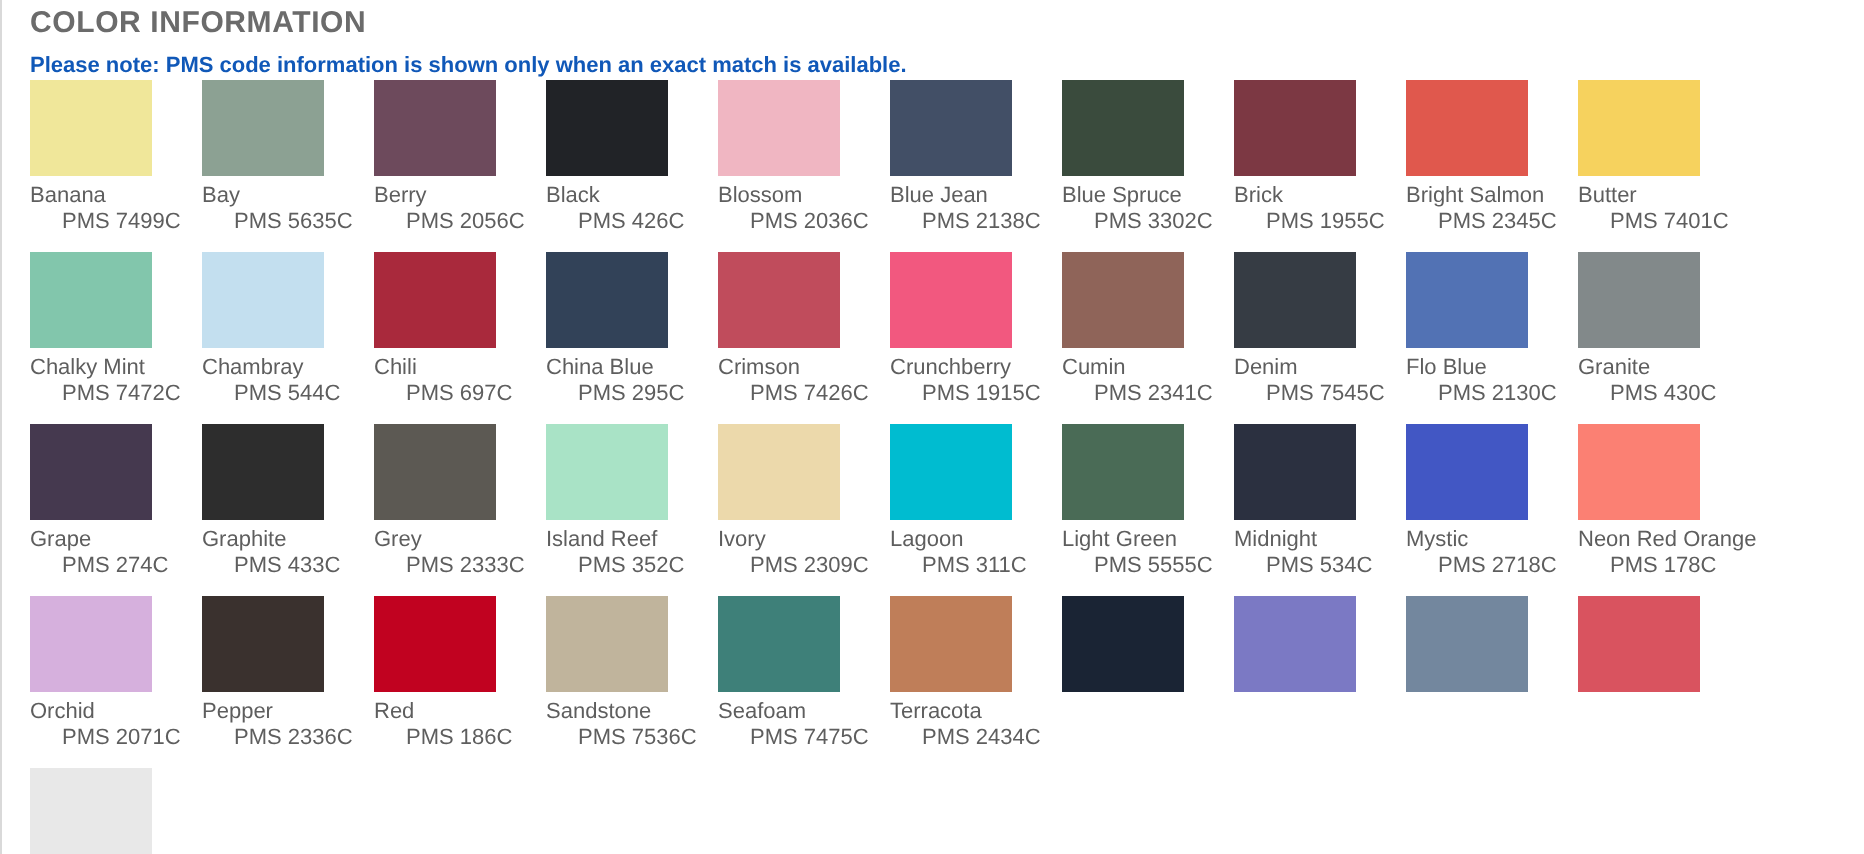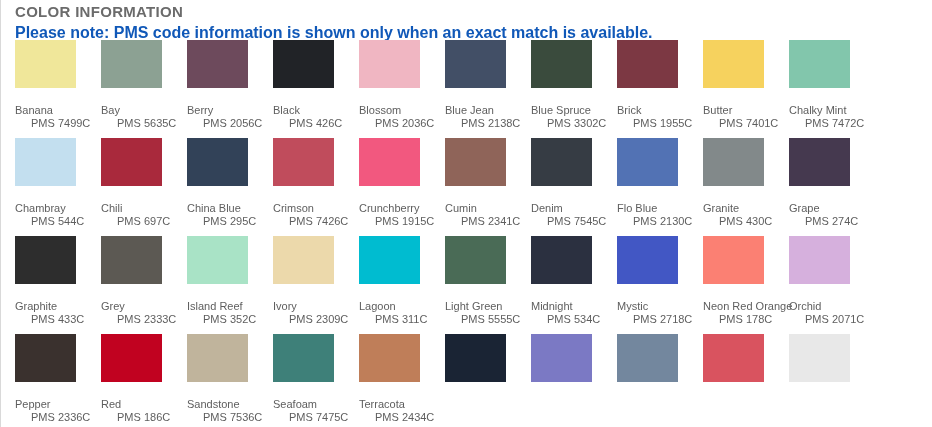--- a/index.html
+++ b/index.html
@@ -26,21 +26,21 @@
   .section-title {
     font-size: 15px;
     font-weight: bold;
     color: #6b6b6b;
     letter-spacing: 0.3px;
     padding: 5px 0 0 14px;
     line-height: 14px;
     text-transform: uppercase;
   }
   .note {
-    font-size: 16px;
+    font-size: 11px;
     font-weight: bold;
     color: #1058b8;
     padding: 7px 0 0 14px;
     line-height: 14px;
   }
   .swatch-grid {
     position: absolute;
     left: 14px;
     top: 40px;
     width: 912px;
@@ -56,21 +56,21 @@
   .swatch-chip {
     width: 61px;
     height: 48px;
     display: block;
     border: 0;
   }
   .swatch-name {
     font-size: 11px;
     color: #5e5e5e;
     line-height: 13px;
-    margin-top: 16px;
+    margin-top: 4px;
     white-space: nowrap;
   }
   .swatch-pms {
     font-size: 11px;
     color: #5e5e5e;
     line-height: 13px;
     white-space: nowrap;
     padding-left: 16px;
   }
   .swatch-chip.white-chip {
@@ -121,20 +121,25 @@
         <span class="swatch-chip" style="background: rgb(58, 75, 61);"></span>
         <div class="swatch-name">Blue Spruce</div>
         <div class="swatch-pms">PMS 3302C</div>
       </div>
       <div class="swatch-cell">
         <span class="swatch-chip" style="background: rgb(124, 56, 67);"></span>
         <div class="swatch-name">Brick</div>
         <div class="swatch-pms">PMS 1955C</div>
       </div>
       <div class="swatch-cell">
+        <span class="swatch-chip" style="background: rgb(224, 88, 77);"></span>
+        <div class="swatch-name">Bright Salmon</div>
+        <div class="swatch-pms">PMS 2345C</div>
+      </div>
+      <div class="swatch-cell">
         <span class="swatch-chip" style="background: rgb(246, 210, 94);"></span>
         <div class="swatch-name">Butter</div>
         <div class="swatch-pms">PMS 7401C</div>
       </div>
       <div class="swatch-cell">
         <span class="swatch-chip" style="background: rgb(130, 198, 172);"></span>
         <div class="swatch-name">Chalky Mint</div>
         <div class="swatch-pms">PMS 7472C</div>
       </div>
       <div class="swatch-cell">

